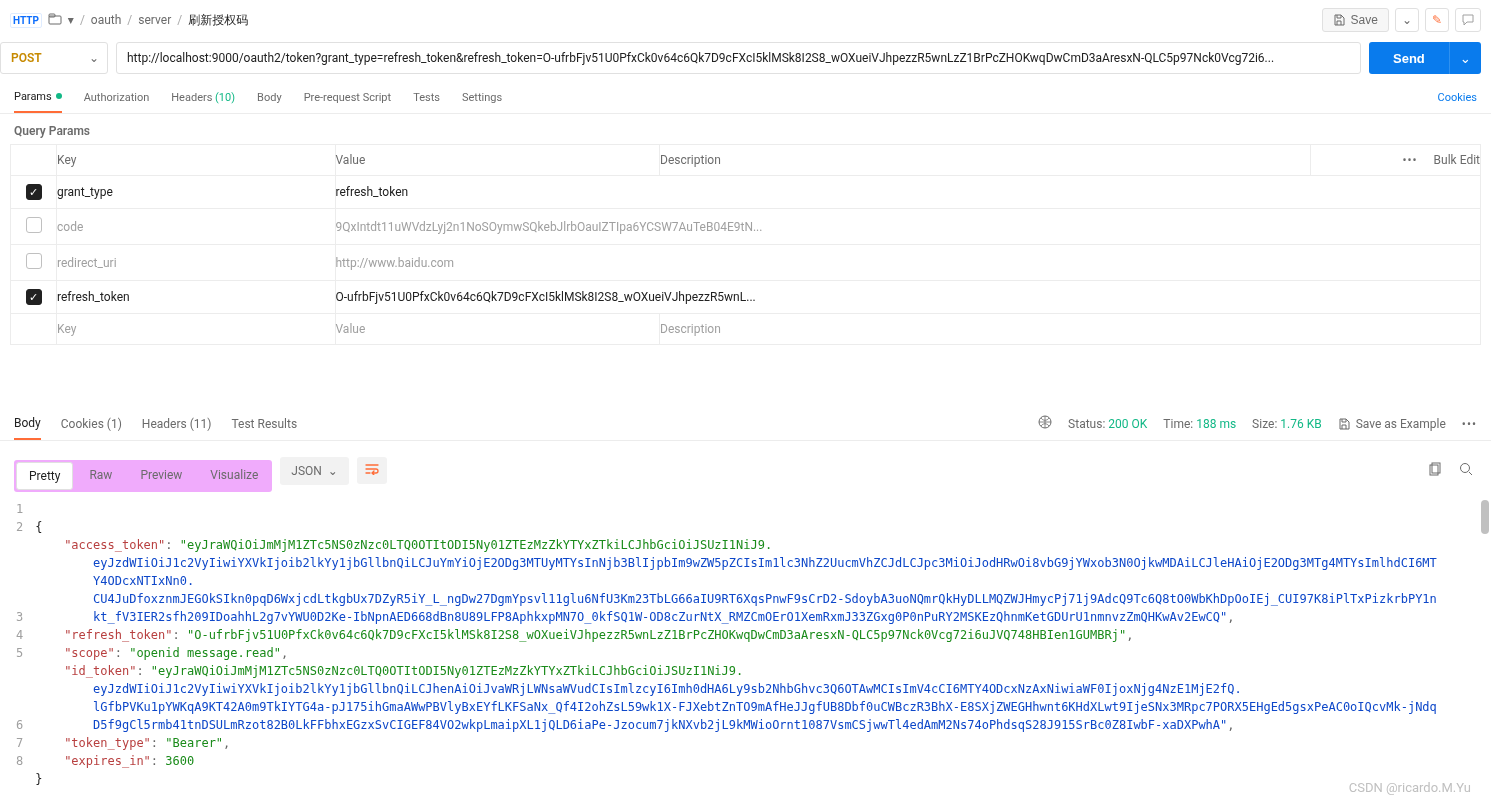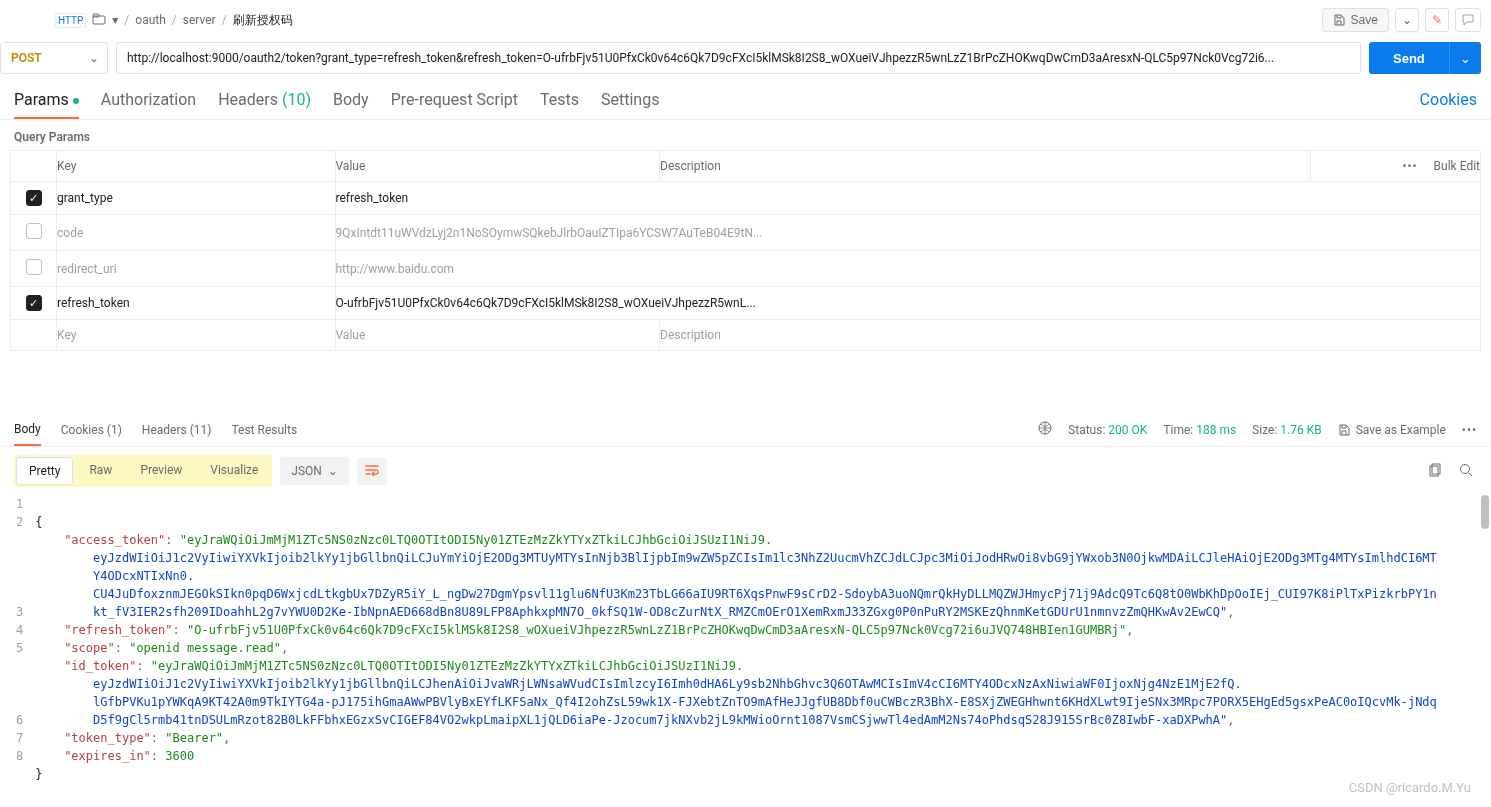--- a/index.html
+++ b/index.html
@@ -1,41 +1,41 @@
 <!DOCTYPE html>
 <html><head>
 <meta charset="utf-8">
 <style>
   * { box-sizing: border-box; margin: 0; padding: 0; }
   body { font-family: -apple-system, BlinkMacSystemFont, "Segoe UI", Roboto, Arial, sans-serif; font-size: 12px; color: #212121; background: #fff; width: 1491px; }
   
   
   .breadcrumb-bar { display: flex; align-items: center; justify-content: space-between; padding: 8px 10px 4px 10px; height: 36px; }
   .breadcrumb { display: flex; align-items: center; gap: 6px; color: #6b6b6b; font-size: 12px; }
-  .http-badge { color: #0d6efd; font-weight: 400; font-size: 10px; border: 1px solid #0d6efd22; padding: 1px 2px; border-radius: 2px; margin-left: 45px; }
+  .http-badge { color: #0d6efd; font-weight: 700; font-size: 10px; border: 1px solid #0d6efd22; padding: 1px 2px; border-radius: 2px; }
   .breadcrumb .sep { color: #aaa; }
   .breadcrumb .last { color: #212121; }
   .top-actions { display: flex; gap: 6px; }
   .btn { display: inline-flex; align-items: center; gap: 6px; border: 1px solid #e0e0e0; background: #fff; border-radius: 3px; padding: 4px 10px; font-size: 12px; color: #6b6b6b; cursor: pointer; }
   .btn.save { background:#f7f7f7; }
   .btn.icononly { padding: 4px 6px; }
   .icon-edit { color: #ff6c37; }
   
   
   .request-bar { display: flex; gap: 8px; padding: 6px 10px 8px 0; }
   .method-box { display: flex; align-items: center; border: 1px solid #e0e0e0; border-radius: 3px; overflow: hidden; flex-shrink: 0; width: 108px; }
   .method-label { color: #c78a00; font-weight: 600; padding: 0 10px; flex:1; }
   .method-caret { padding: 0 8px; color: #6b6b6b; border-left: 0; }
   .url-input { flex: 1; border: 1px solid #e0e0e0; border-radius: 3px; padding: 8px 10px; font-size: 12px; color: #212121; min-width: 0; white-space: nowrap; overflow: hidden; text-overflow: ellipsis; }
   .send-group { display:flex; }
   .send-btn { background:#097bed; color:#fff; border:none; border-radius:3px 0 0 3px; padding: 8px 24px; font-weight:600; font-size:13px; cursor:pointer; }
   .send-caret { background:#097bed; color:#fff; border:none; border-left:1px solid #2f91f0; border-radius:0 3px 3px 0; padding: 8px 10px; cursor:pointer; }
   
   
-  .req-tabs { display:flex; align-items:flex-start; padding: 8px 14px 0 14px; border-bottom: 1px solid #ececec; font-size:16px; }
+  .req-tabs { display:flex; align-items:center; padding: 8px 14px 0 14px; border-bottom: 1px solid #ececec; font-size:11px; }
   .req-tabs .tab { margin-right: 22px; color:#6b6b6b; padding-bottom:8px; cursor:pointer; position:relative; }
   .req-tabs .tab.active { color:#212121; border-bottom:2px solid #ff6c37; }
   .dot-green { display:inline-block; width:6px; height:6px; border-radius:50%; background:#12b886; margin-left:4px; vertical-align:1px;}
   .badge-green { color:#12b886; }
   .req-tabs .spacer { flex:1; }
   .cookies-link { color:#097bed; cursor:pointer; padding-bottom:8px;}
   
   
   .section-title { padding: 10px 14px 6px 14px; color:#6b6b6b; font-weight:600; font-size:12px; }
   table.params { width: calc(100% - 20px); margin: 0 10px; border-collapse: collapse; border:1px solid #ececec; font-size:12px;}
@@ -52,21 +52,21 @@
   
   .resp-tabs-row { display:flex; align-items:center; padding: 70px 14px 0 14px; border-bottom:1px solid #ececec; font-size:12px; }
   .resp-tabs-row .tab { margin-right:20px; color:#6b6b6b; padding-bottom:8px; cursor:pointer; }
   .resp-tabs-row .tab.active { color:#212121; border-bottom:2px solid #ff6c37; }
   .resp-tabs-row .spacer { flex:1; }
   .resp-meta { display:flex; align-items:center; gap:16px; color:#6b6b6b; padding-bottom:8px;}
   .resp-meta .green { color:#12b886; }
   .globe-icon svg { width:14px; height:14px; }
   
   .resp-toolbar { display:flex; align-items:center; padding:8px 14px; gap:8px; }
-  .viewmode { display:flex; background:#fef9c3; border-radius:3px; overflow:hidden; }
+  .viewmode { display:flex; background:#f0abfc; border-radius:3px; overflow:hidden;margin-top:11px; }
   .viewmode .vm { padding:6px 12px; color:#6b6b6b; cursor:pointer; font-size:12px;}
   .viewmode .vm.active { background:#fff; border:1px solid #e0e0e0; border-radius:3px; color:#212121; margin:2px;}
   .viewmode .vm:not(.active){ margin:2px;}
   .lang-select { display:flex; align-items:center; gap:6px; border:1px solid transparent; background:#f2f2f2; padding:6px 10px; border-radius:3px; color:#6b6b6b; cursor:pointer;}
   .wrap-btn { background:#f2f2f2; border-radius:3px; padding:6px 8px; color:#ff6c37; cursor:pointer;}
   .resp-toolbar .spacer{flex:1;}
   .tool-icon { color:#6b6b6b; cursor:pointer; padding:4px;}
   
   .code-area { display:flex; font-family: Menlo, Consolas, monospace; font-size:12px; line-height:1.5; padding: 0 10px 20px 10px;}
   .gutter { color:#a0a0a0; text-align:right; padding: 0 12px 0 6px; user-select:none;}

